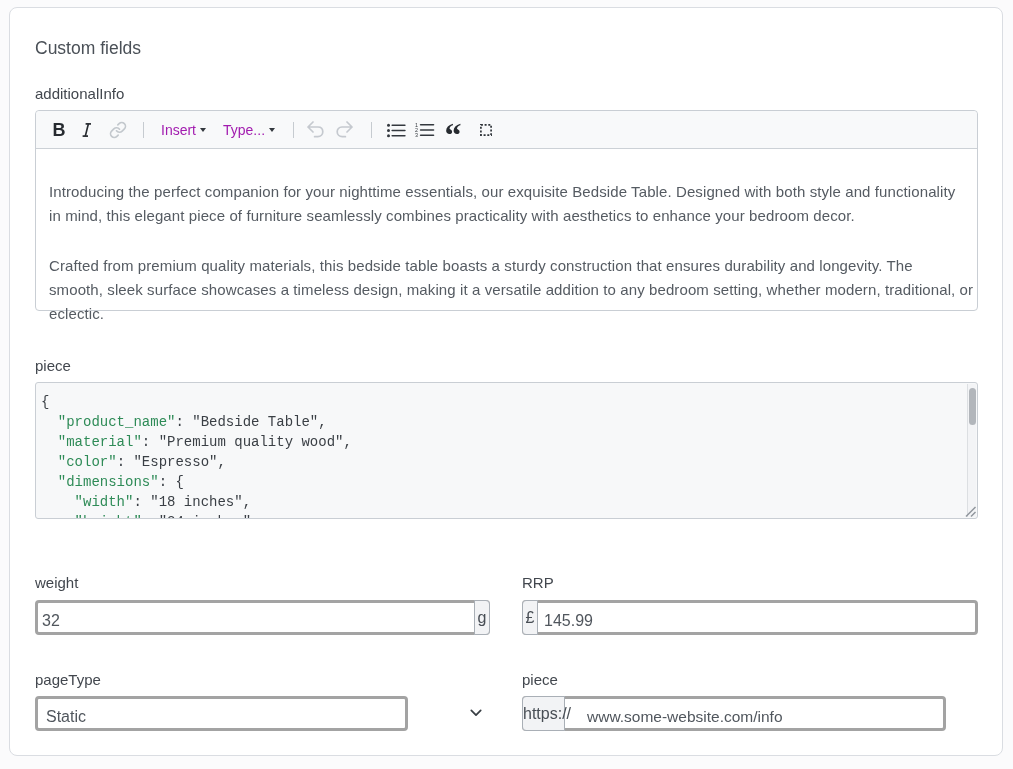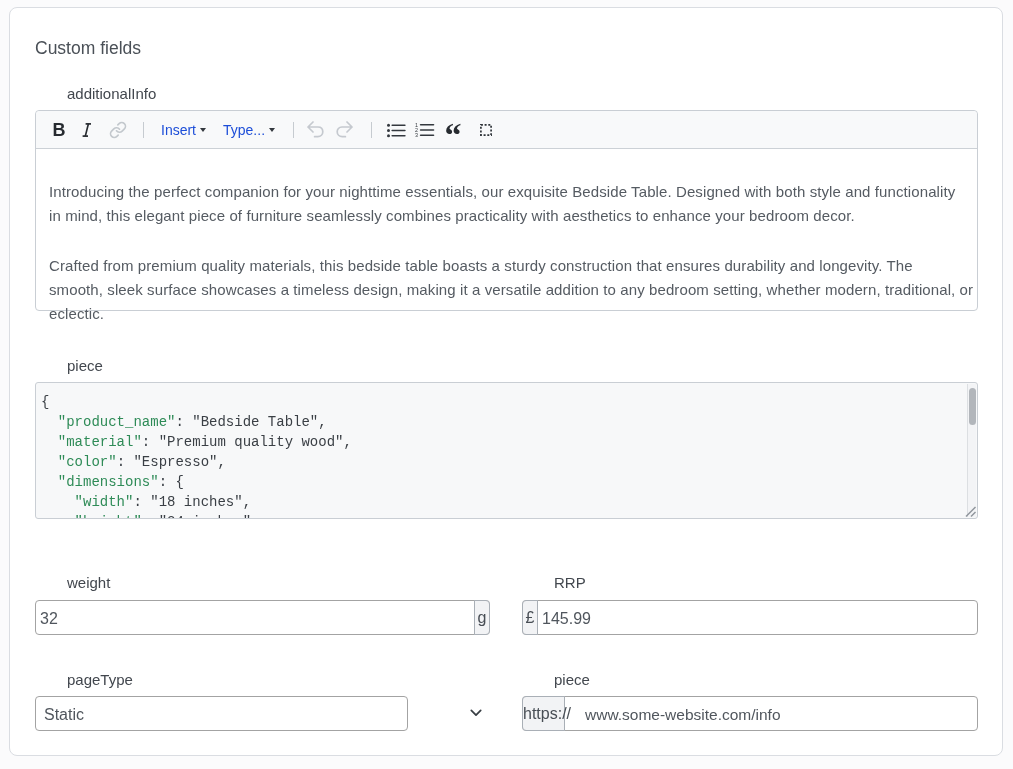--- a/index.html
+++ b/index.html
@@ -1,40 +1,40 @@
 <!DOCTYPE html>
 <html><head>
 <meta charset="utf-8">
 <style>
   * { margin:0; padding:0; box-sizing:border-box; }
   html,body { width:1013px; height:769px; background:#fbfbfc; font-family:"Liberation Sans", sans-serif; }
   .card { position:absolute; left:9px; top:7px; width:994px; height:749px; background:#ffffff; border:1px solid #dadde2; border-radius:8px; }
   .abs { position:absolute; }
-  .label { font-size:15px; line-height:20px; color:#42474e;margin-left:32px; }
+  .label { font-size:15px; line-height:20px; color:#42474e; }
   h2.title { font-size:17.5px; font-weight:400; line-height:24px; color:#4a5057; letter-spacing:0; }
 
   
   .editor { position:absolute; left:35px; top:110px; width:943px; height:201px; border:1px solid #c9ced4; border-radius:4px; background:#fff; }
   .toolbar { position:absolute; left:0; top:0; right:0; height:38px; background:#f8f9fa; border-bottom:1px solid #ccd1d6; border-radius:4px 4px 0 0; }
   .tb { position:absolute; top:0; height:38px; display:flex; align-items:center; justify-content:center; }
   .tsep { position:absolute; top:11px; width:1px; height:16px; background:#c6cbd0; }
-  .tbtxt { font-size:14px; color:#1d4ed8; }
+  .tbtxt { font-size:14px; color:#a21caf; }
   .caret { display:inline-block; width:0; height:0; border-left:3.5px solid transparent; border-right:3.5px solid transparent; border-top:4.6px solid #33383e; margin-left:4px; }
   .econtent { position:absolute; left:0; top:38px; right:0; bottom:0; padding:15px 13px 0; font-size:15px; letter-spacing:.1px; line-height:24px; color:#555b62; }
   .econtent p { margin:16px 0 26px; white-space:nowrap; }
 
   
   .specs { position:absolute; left:35px; top:382px; width:943px; height:137px; background:#f7f8f9; border:1px solid #c9ced4; border-radius:3px; overflow:hidden; }
   .code { position:absolute; left:0; top:0; padding:9px 0 0 5px; font-family:"Liberation Mono", monospace; font-size:14px; line-height:20px; color:#3a3f45; white-space:pre; }
   .code .k { color:#2e8b57; }
   .strack { position:absolute; top:1px; right:1px; bottom:1px; width:9px; background:#f3f4f6; border-left:1px solid #dcdfe2; }
   .sthumb { position:absolute; top:5px; right:1px; width:7px; height:37px; background:#b2b6bb; border-radius:4px; }
 
   
-  .ibox { position:absolute; height:35px; background:#fff; border:1px solid #a3a3a3; border-radius:4px; font-size:16px; color:#50565d; line-height:36px; }
+  .ibox { position:absolute; height:35px; background:#fff; border:3px solid #a3a3a3; border-radius:4px; font-size:16px; color:#50565d; line-height:36px; }
   .addon { position:absolute; height:35px; background:#f2f3f5; border:1px solid #a9afb6; font-size:16px; color:#474d54; line-height:34px; text-align:center; }
 </style>
 </head>
 <body>
 <div class="card"></div>
 
 <h2 class="title abs" style="left:35px; top:36px;">Custom fields</h2>
 <div class="label abs" style="left:35px; top:84px;">additionalInfo</div>
 
 <div class="editor">
@@ -138,14 +138,14 @@
 <div class="addon" style="left:474px; top:600px; width:16px; border-radius:0 4px 4px 0;">g</div>
 <div class="ibox" style="left:522px; top:600px; width:456px; padding-left:19px;">145.99</div>
 <div class="addon" style="left:522px; top:600px; width:16px; border-radius:4px 0 0 4px;">£</div>
 
 <div class="label abs" style="left:35px; top:670px;">pageType</div>
 <div class="label abs" style="left:522px; top:670px;">piece</div>
 <div class="ibox" style="left:35px; top:696px; width:373px; padding-left:8px;">Static</div>
 <svg class="abs" style="left:470px; top:709px;" width="12" height="8" viewBox="0 0 12 8" fill="none" stroke="#383e44" stroke-width="1.7" stroke-linecap="round" stroke-linejoin="round">
     <polyline points="1.3,1.3 6,6.2 10.7,1.3"></polyline>
   </svg>
-<div class="ibox" style="left:522px; top:696px; width:456px; padding-left:62px; font-size:15.5px;">www.some-website.com/info</div>
+<div class="ibox" style="left:522px; top:696px; width:424px; padding-left:62px; font-size:15.5px;">www.some-website.com/info</div>
 <div class="addon" style="left:522px; top:696px; width:43px; border-radius:4px 0 0 4px;">https://</div>
 
 </body></html>

